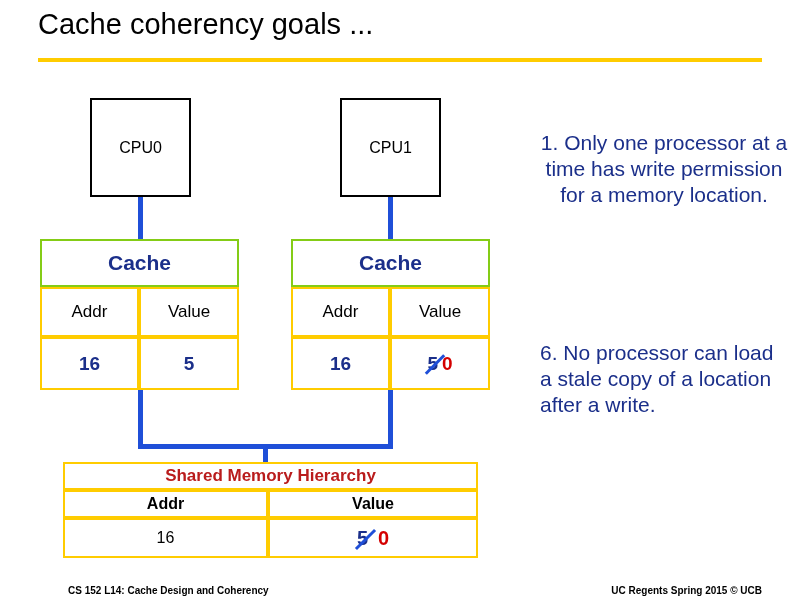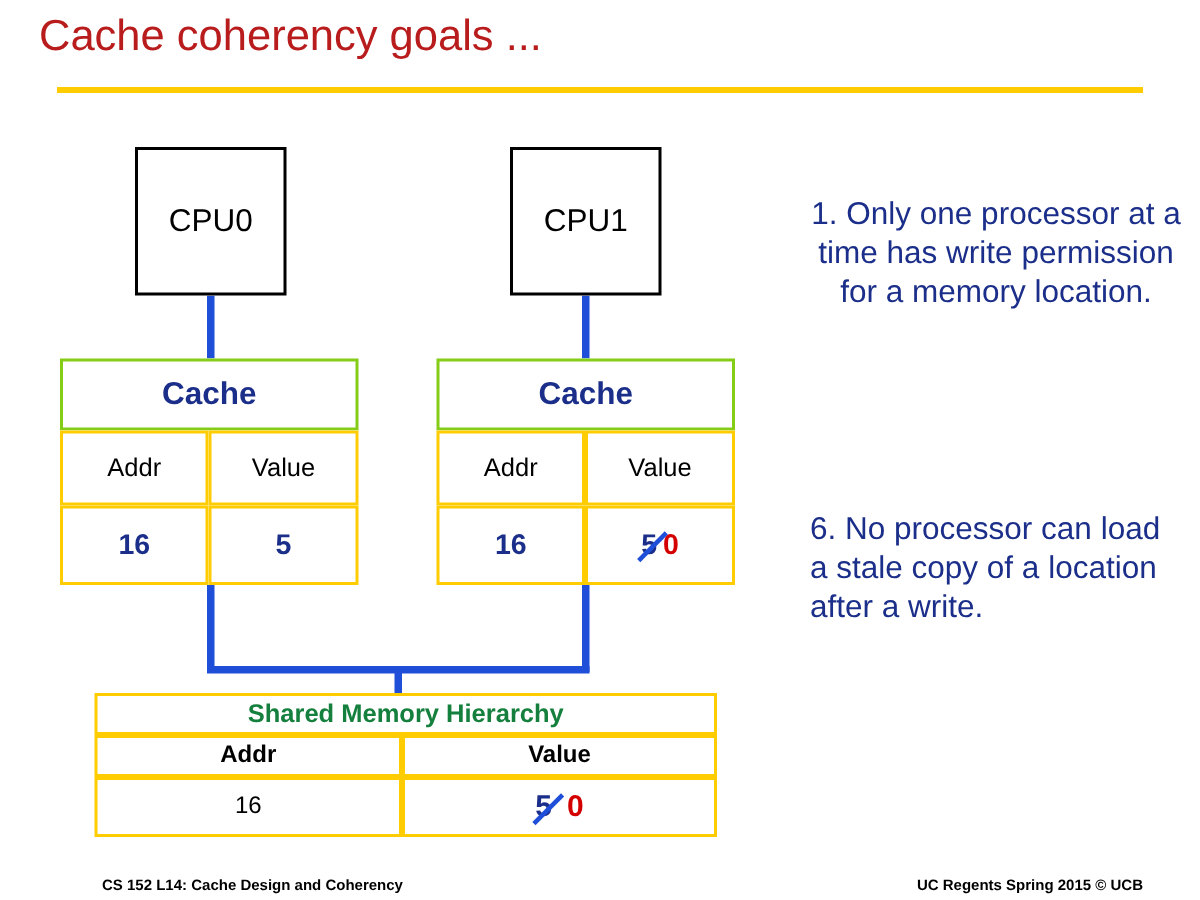--- a/index.html
+++ b/index.html
@@ -11,24 +11,24 @@
     height: 600px;
     background: #ffffff;
     font-family: "Liberation Sans", sans-serif;
     position: relative;
     overflow: hidden;
   }
 
   
   #slide-title {
     position: absolute;
-    left: 26px;
+    left: 38px;
     top: 8px;
     font-size: 29px;
-    color: #b91c1c;
+    color: #000000;
     font-weight: normal;
     letter-spacing: 0px;
     white-space: nowrap;
   }
   #title-rule {
     position: absolute;
     left: 38px;
     top: 58px;
     width: 724px;
     height: 4px;
@@ -39,21 +39,21 @@
   .box {
     position: absolute;
     box-sizing: border-box;
     display: flex;
     align-items: center;
     justify-content: center;
     background: #ffffff;
   }
   .cpu-box {
     border: 2px solid #000000;
-    font-size: 21px;
+    font-size: 16px;
     color: #000000;
   }
   .cache-head {
     border: 2px solid #84cc16;
     font-size: 21px;
     color: #1b2f8a;
     font-weight: bold;
   }
   .cell {
     border: 2px solid #ffcc00;
@@ -79,21 +79,21 @@
     position: absolute;
     box-sizing: border-box;
     border: 2px solid #ffcc00;
     background: #ffffff;
     display: flex;
     align-items: center;
     justify-content: center;
   }
   .mem-title {
     font-size: 17px;
-    color: #15803d;
+    color: #b91c1c;
     font-weight: bold;
   }
   .mem-hdr {
     font-size: 16px;
     color: #000000;
     font-weight: bold;
   }
   .mem-val {
     font-size: 16px;
     color: #000000;

